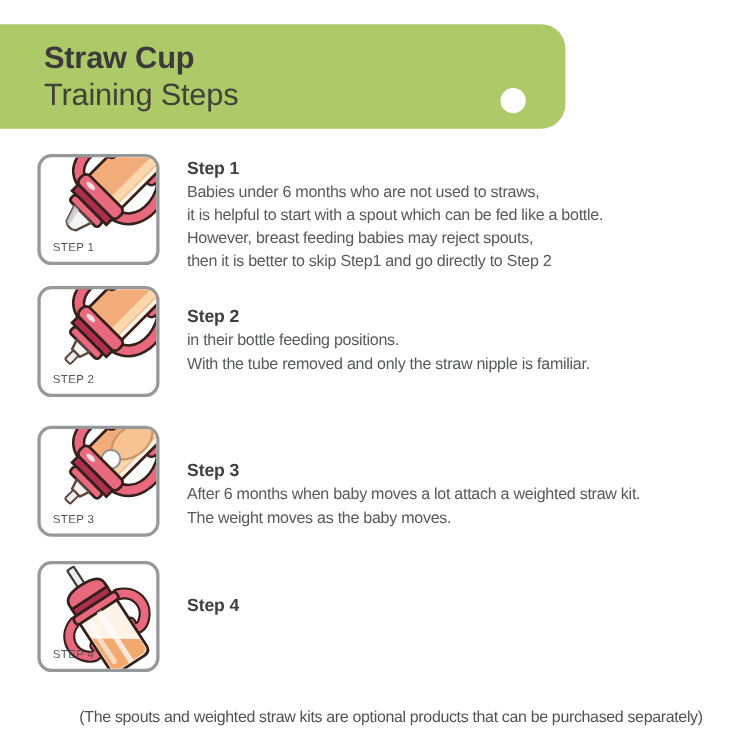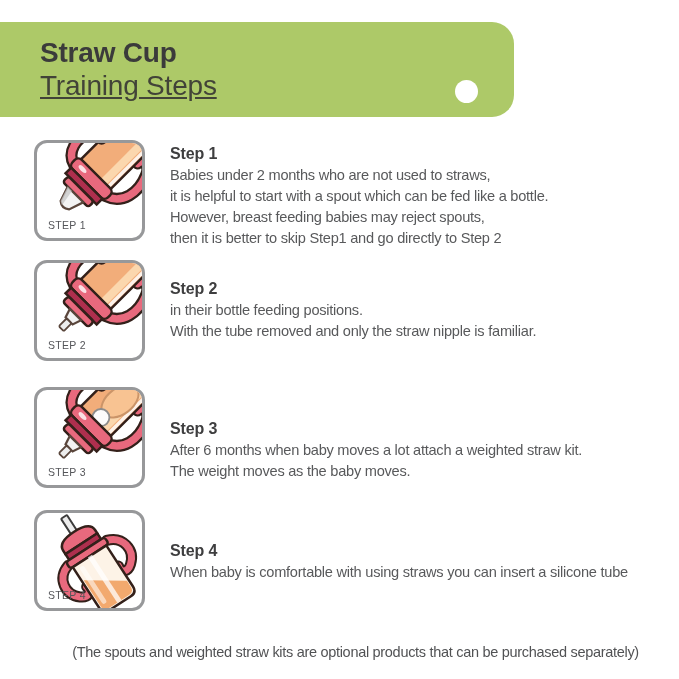--- a/index.html
+++ b/index.html
@@ -21,21 +21,21 @@
     background: #adc968;
     border-radius: 0 22px 22px 0;
   }
   .banner .titles { position: absolute; left: 40px; top: 14px; }
   .title-main {
     font-size: 28px; font-weight: 700; color: #3b3b3b;
     line-height: 33px; letter-spacing: -0.2px;
   }
   .title-sub {
     font-size: 28px; font-weight: 400; color: #424338;
-    line-height: 33px; letter-spacing: -0.2px; text-decoration: underline;
+    line-height: 33px; letter-spacing: -0.2px;
   }
   .hang-hole {
     position: absolute;
     left: 455px; top: 58px;
     width: 23px; height: 23px;
     background: #ffffff; border-radius: 50%;
   }
 
   
   .stepbox {
@@ -108,21 +108,21 @@
         <ellipse cx="-13" cy="-1" rx="5" ry="2.2" fill="#ffffff" opacity="0.8"></ellipse>
         <path d="M -11,22 L -6,37 Q 0,42 6,37 L 11,22 Z" fill="#f3f3f3" stroke="#5a463c" stroke-width="2.2"></path>
         <path d="M -11,22 L -6,37 L -2,39 L -5,22 Z" fill="#c9c9c9" opacity="0.8"></path>
       </g>
     </svg>
     <figcaption class="steplabel">STEP 1</figcaption>
   </figure>
 
   <div class="steptext t1">
     <h2>Step 1</h2>
-    <p>Babies under 2 months who are not used to straws,</p>
+    <p>Babies under 6 months who are not used to straws,</p>
     <p>it is helpful to start with a spout which can be fed like a bottle.</p>
     <p>However, breast feeding babies may reject spouts,</p>
     <p>then it is better to skip Step1 and go directly to Step 2</p>
   </div>
 
   <figure class="stepbox b2">
     <svg width="105" height="95" viewBox="0 0 105 95">
       <g transform="translate(54,36) rotate(45)">
         <path d="M 22,2 C 40,-4 44,-24 36,-42 C 32,-51 23,-52 22,-44" fill="none" stroke="#33201a" stroke-width="12" stroke-linecap="round"></path>
         <path d="M 22,2 C 40,-4 44,-24 36,-42 C 32,-51 23,-52 22,-44" fill="none" stroke="#e8697d" stroke-width="7.5" stroke-linecap="round"></path>
@@ -192,18 +192,17 @@
         <path d="M -18,40 L 18,64 L 18,71 Q 18,77 12,77 L -12,77 Q -18,77 -18,71 Z" fill="#f2a96e"></path>
         <rect x="-2" y="23" width="5" height="54" fill="#ffffff" opacity="0.75"></rect>
         <rect x="-15" y="27" width="5" height="44" rx="2.5" fill="#ffffff" opacity="0.55"></rect>
       </g>
     </svg>
     <figcaption class="steplabel">STEP 4</figcaption>
   </figure>
 
   <div class="steptext t4">
     <h2>Step 4</h2>
-    <p>When baby is comfortable with using straws you can insert a silicone tube</p>
   </div>
 
   <div class="footnote">(The spouts and weighted straw kits are optional products that can be purchased separately)</div>
 
 </div>
 
 </body></html>

